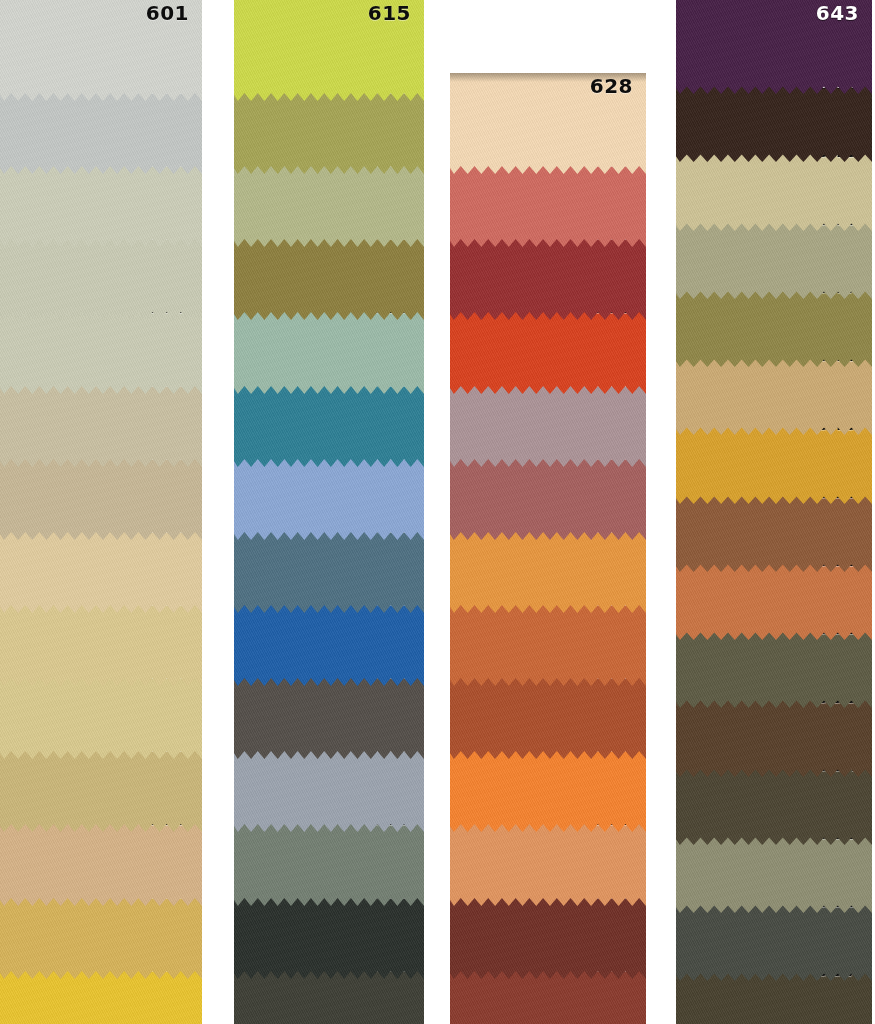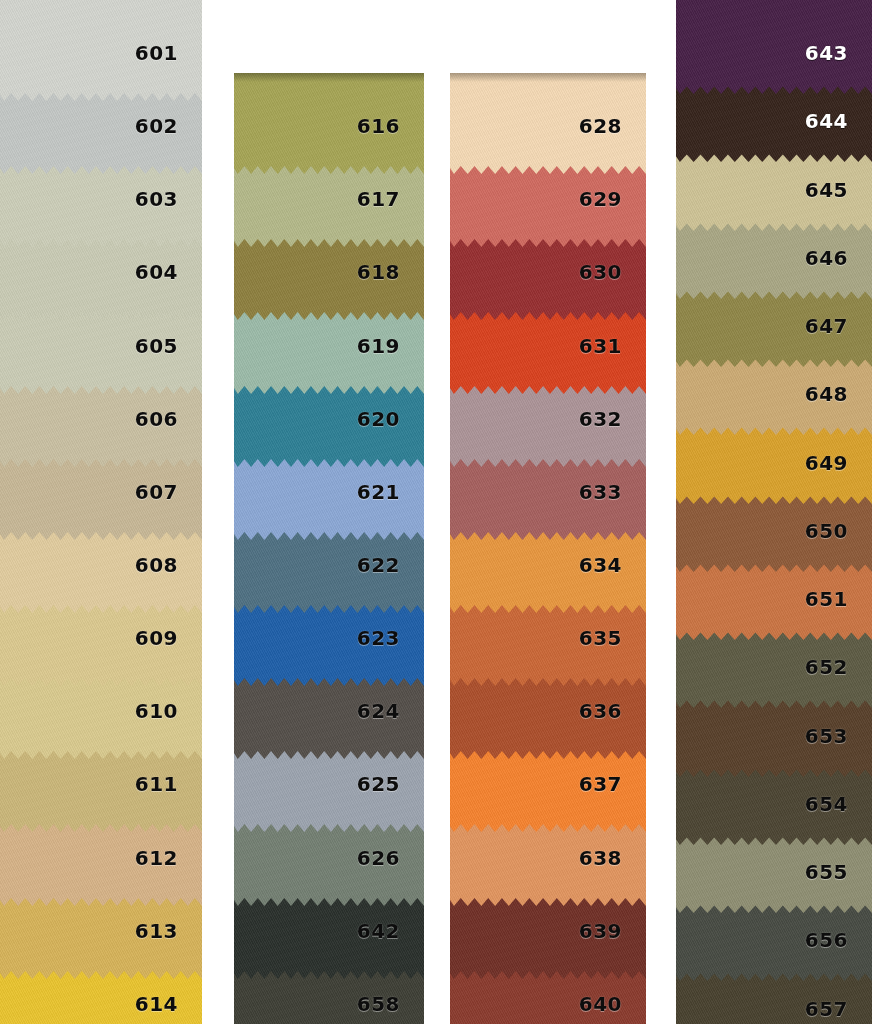--- a/index.html
+++ b/index.html
@@ -66,32 +66,31 @@
     pointer-events: none;
   }
   .swatch-shade {
     position: absolute;
     left: 0; top: 0; right: 0; height: 9px;
     background: linear-gradient(to bottom, rgba(0,0,0,0.30), rgba(0,0,0,0));
     pointer-events: none;
   }
   .swatch-label {
     position: absolute;
-    right: 24px;
+    right: 13px;
     top: 3px;
     font-family: "DejaVu Sans", sans-serif;
     font-weight: bold;
     font-size: 20px;
     letter-spacing: 0.5px;
     line-height: 1;
     z-index: 30;
     text-shadow:
       0 1px 0 rgba(255,255,255,0.35),
       0 0 2px rgba(255,255,255,0.25);
-    margin-top: 40px;
   }
   .swatch-label.light {
     color: #ffffff;
     text-shadow:
       0 1px 0 rgba(0,0,0,0.45),
       0 0 2px rgba(0,0,0,0.35);
   }
   .swatch-label.dark { color: #0d0d0d; }
 </style>
 </head>
@@ -191,20 +190,26 @@
       </div>
       <div class="swatch" style="top: 951px; height: 101px; z-index: 1;">
         <div class="swatch-body" style="background: rgb(232, 195, 47);">
           <div class="swatch-texture"></div>
           <div class="swatch-shade"></div>
         </div>
         <div class="swatch-label dark">614</div>
       </div>
     </div>
     <div class="swatch-column" style="left: 234px; width: 190px;">
+      <div class="swatch" style="top: 0px; height: 101px; z-index: 14;">
+        <div class="swatch-body" style="background: rgb(204, 217, 74);">
+          <div class="swatch-texture"></div>
+        </div>
+        <div class="swatch-label dark">615</div>
+      </div>
       <div class="swatch" style="top: 73px; height: 101px; z-index: 13;">
         <div class="swatch-body" style="background: rgb(165, 164, 85);">
           <div class="swatch-texture"></div>
           <div class="swatch-shade"></div>
         </div>
         <div class="swatch-label dark">616</div>
       </div>
       <div class="swatch" style="top: 146px; height: 101px; z-index: 12;">
         <div class="swatch-body" style="background: rgb(179, 184, 137);">
           <div class="swatch-texture"></div>

